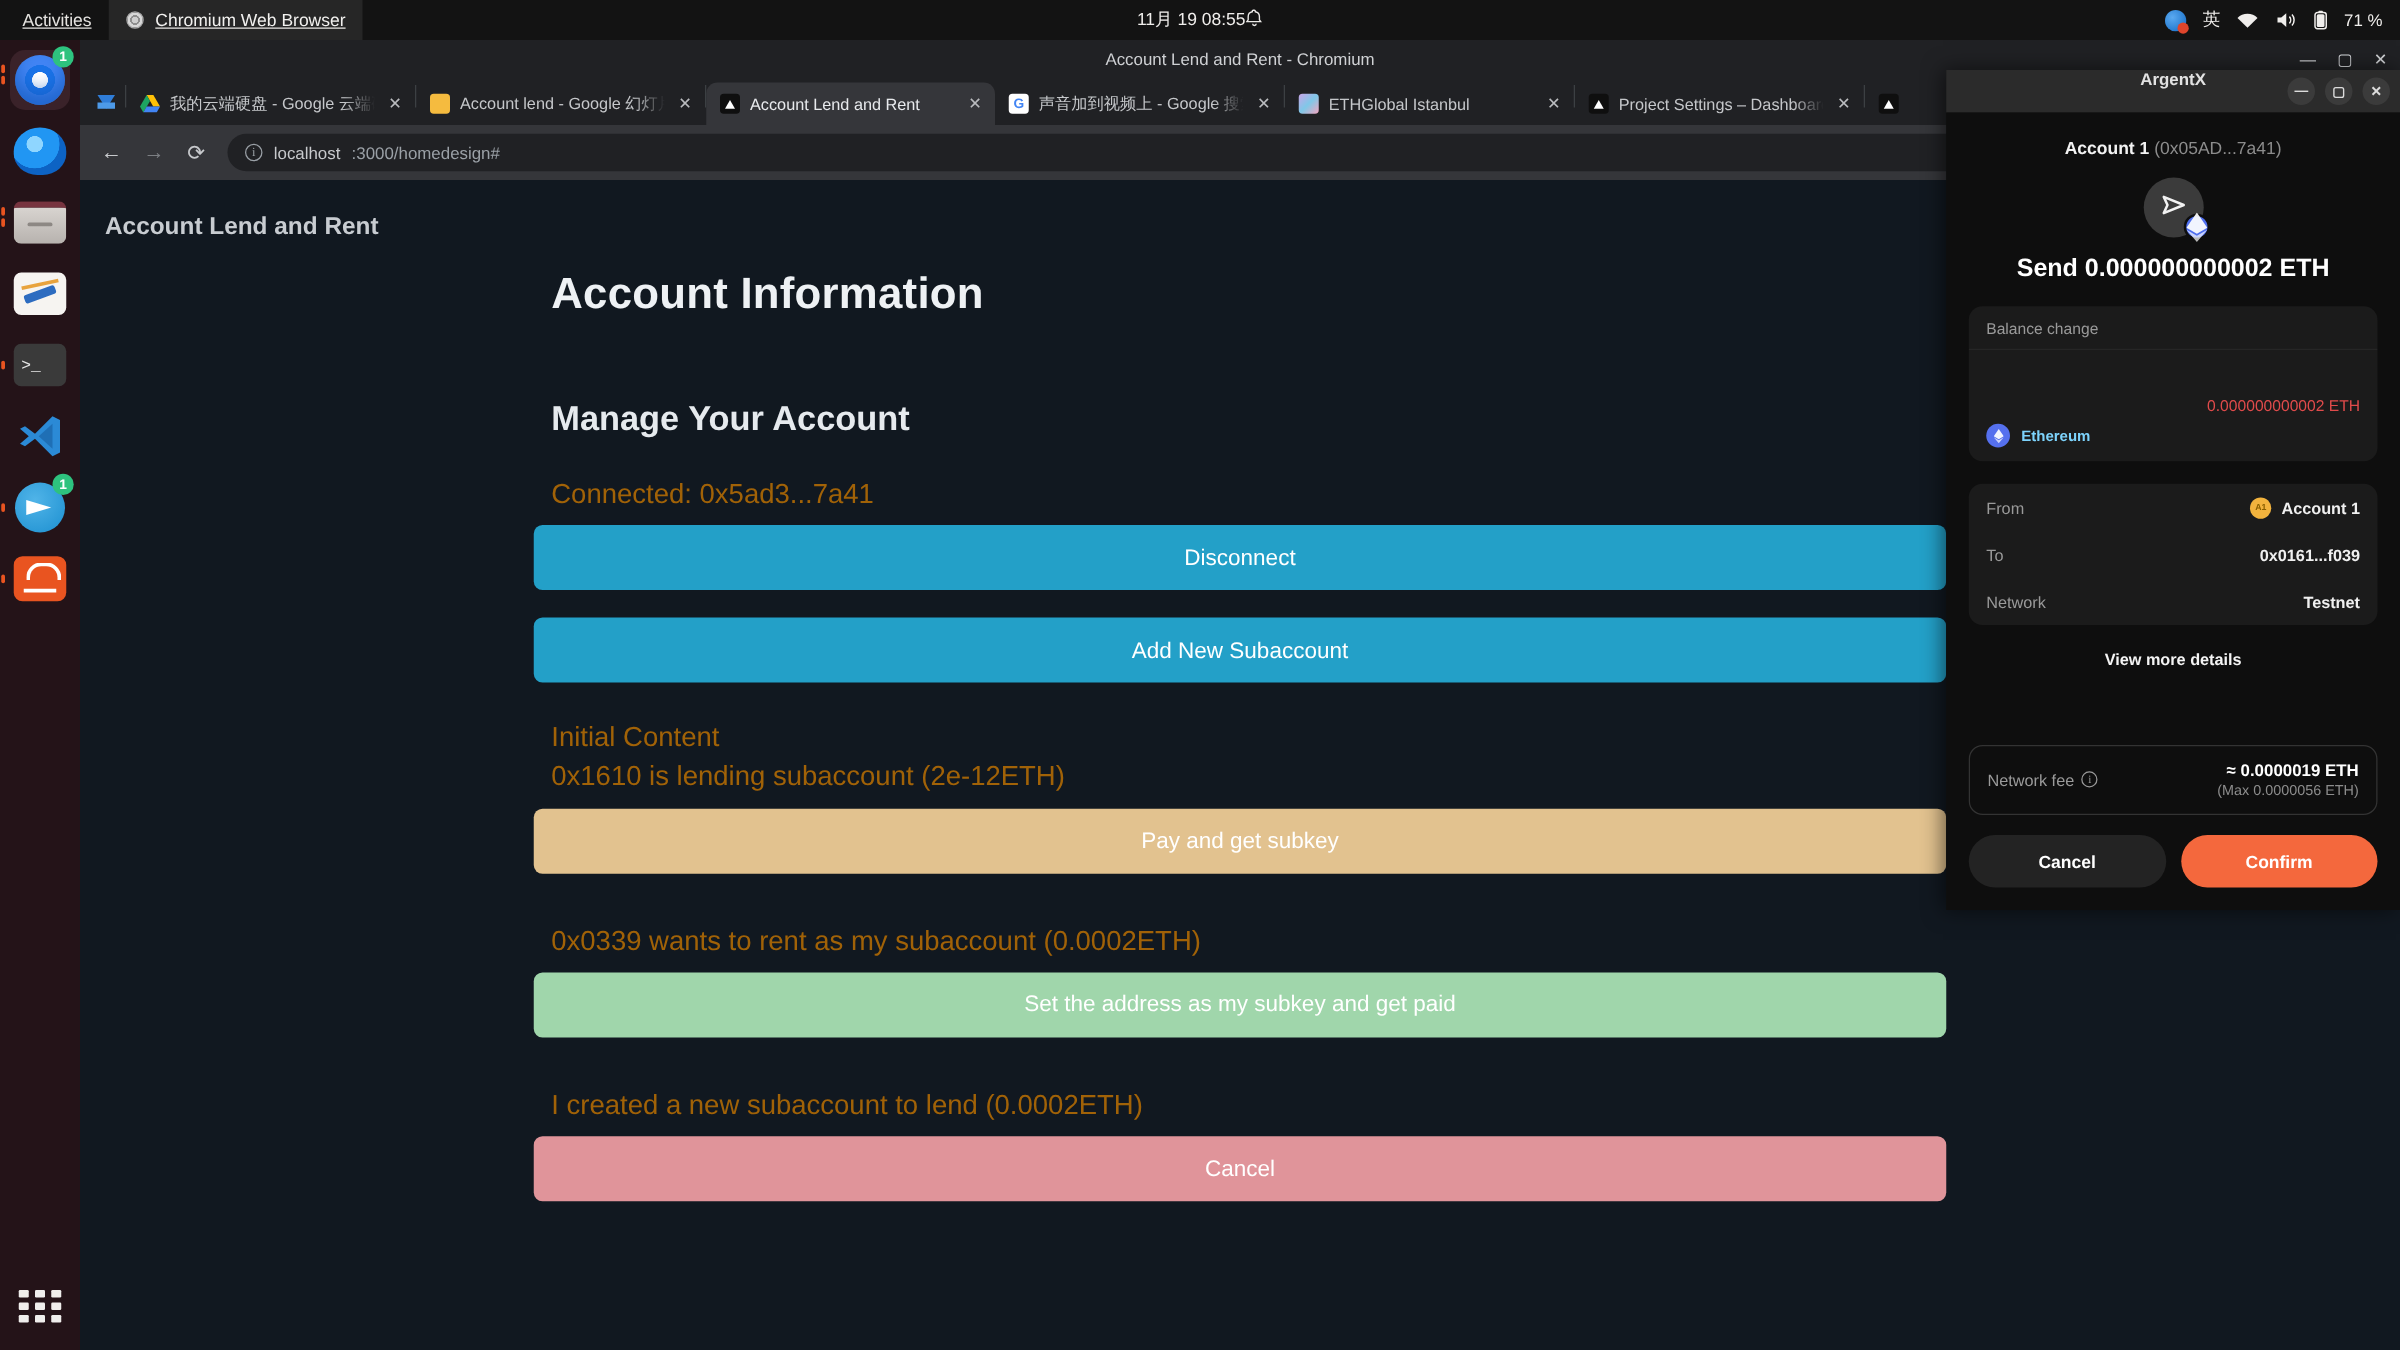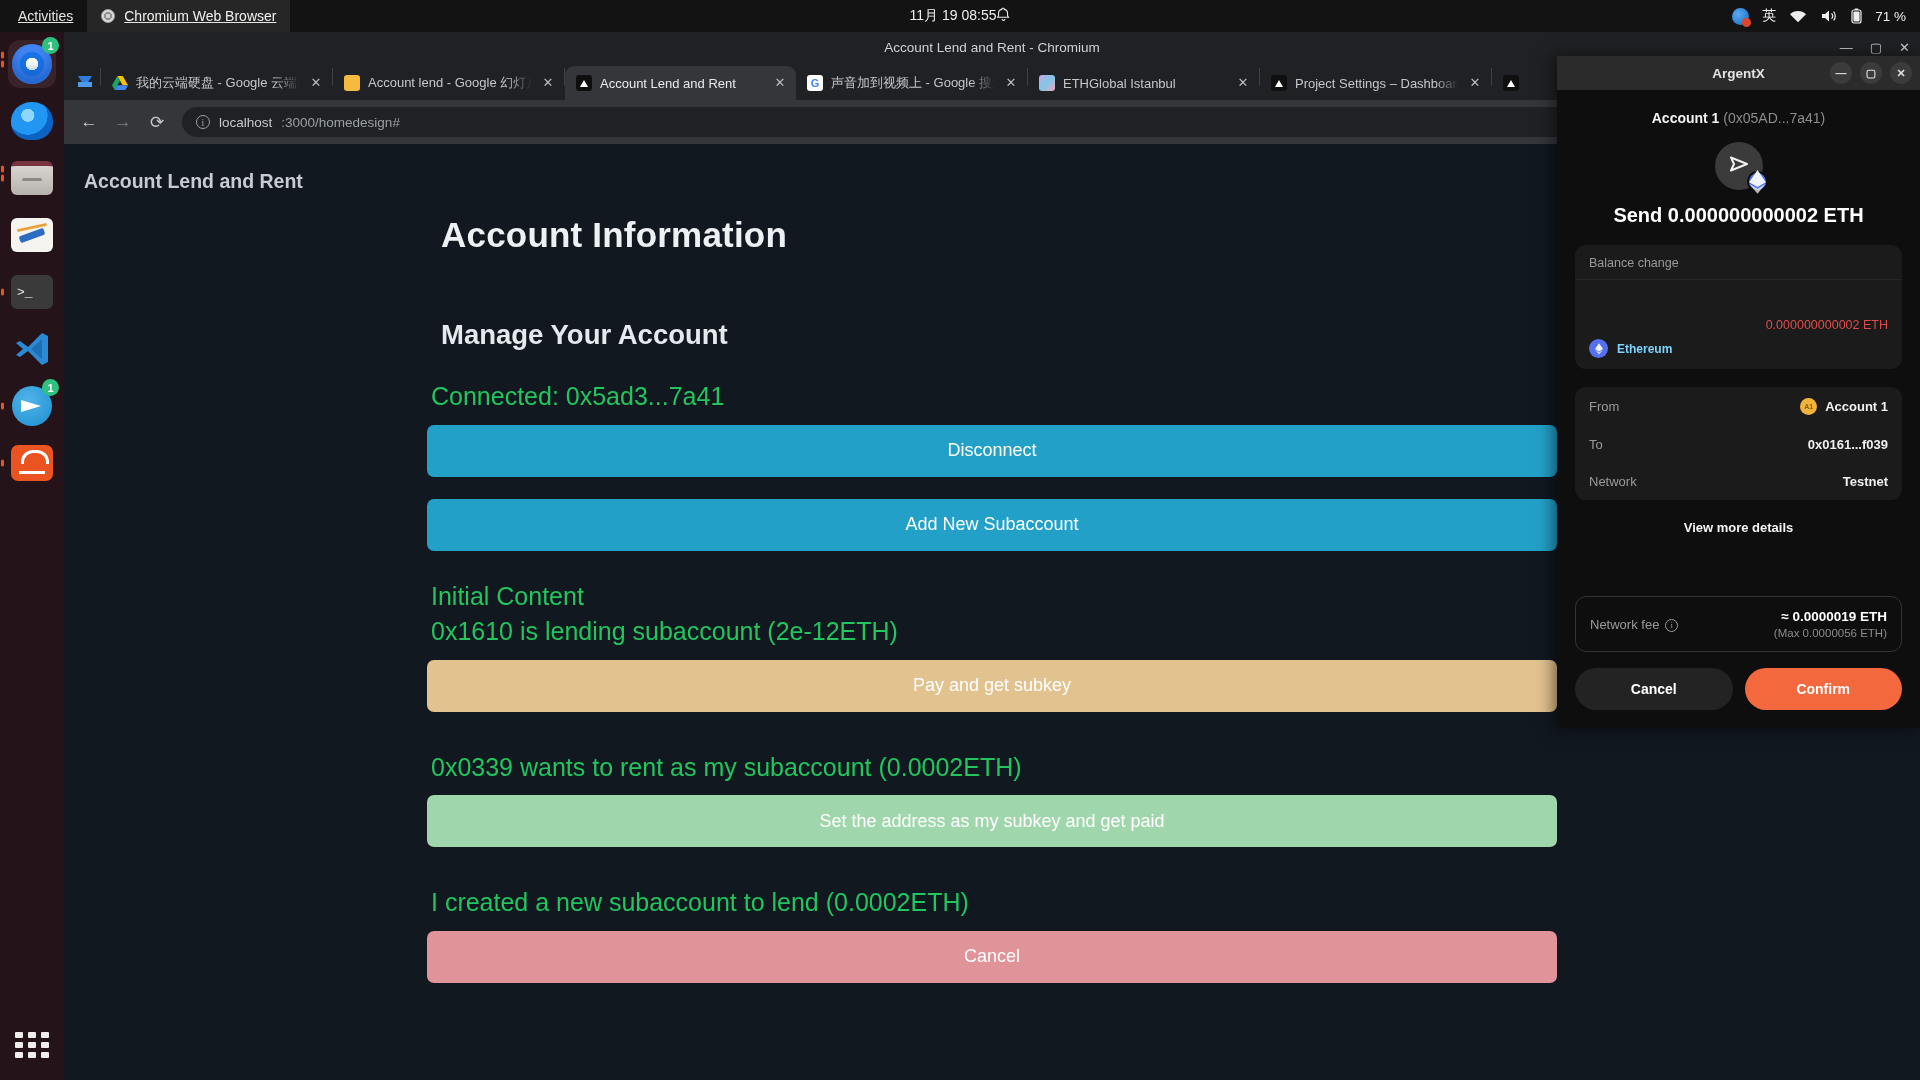--- a/index.html
+++ b/index.html
@@ -250,21 +250,21 @@
   }
   h1#acct-info{
     color:#eef1f4; font-size:35px; font-weight:bold; letter-spacing:.2px;
     margin-left:14px;
   }
   h2#manage{
     color:#e6eaee; font-size:27.5px; font-weight:bold;
     margin:64px 0 0 14px;
   }
   .lbl{
-    color:#22c55e; font-size:25px; margin-left:4px; line-height:1.42;
+    color:#a16207; font-size:22px; margin-left:14px; line-height:1.42;
   }
   .big-btn{
     display:block; width:1130px; height:52px;
     border:none; border-radius:7px;
     font-size:18px; font-family:"Liberation Sans", sans-serif;
     color:#ffffff;
     display:flex; align-items:center; justify-content:center;
     margin-top:10px;
   }
   .btn-blue{ background:#23a0c8; }
@@ -279,21 +279,21 @@
   #argentx{
     position:absolute; right:0; top:56px;
     width:363px; height:672px;
     background:#161616;
     z-index:600;
     box-shadow:-3px 0 16px rgba(0,0,0,.55);
     display:flex; flex-direction:column;
   }
   #ax-titlebar{
     height:34px; background:#2b2b2b;
-    display:flex; align-items:center; justify-content:center;
+    display:flex; align-items:flex-start; justify-content:center;
     color:#e2e2e2; font-size:13.5px; font-weight:bold;
     position:relative;
   }
   #ax-winbtns{ position:absolute; right:8px; top:0; height:34px; display:flex; align-items:center; gap:8px;}
   .ax-wb{
     width:22px;height:22px;border-radius:50%;
     background:#3b3b3b; color:#dcdcdc;
     display:flex;align-items:center;justify-content:center;
     font-size:11px;
   }
@@ -357,21 +357,21 @@
   #ax-viewmore{
     text-align:center; color:#f4f4f4; font-size:13px; font-weight:bold;
     margin-top:20px;
   }
   #ax-fee{
     margin-top:auto;
     border:1px solid #333333; border-radius:11px;
     padding:12px 14px;
     display:flex; align-items:center; justify-content:space-between;
   }
-  #ax-fee .k{ color:#9a9a9a; font-size:13px; display:flex;align-items:flex-end;gap:6px;}
+  #ax-fee .k{ color:#9a9a9a; font-size:13px; display:flex;align-items:flex-start;gap:6px;}
   .info-circ{
     width:13px;height:13px;border-radius:50%;border:1px solid #9a9a9a;
     font-size:9px; display:flex;align-items:center;justify-content:center;
     font-family:"Liberation Serif", serif; color:#9a9a9a;
   }
   #ax-fee .vbox{ text-align:right;}
   #ax-fee .v1{ color:#ffffff; font-size:13.5px; font-weight:bold;}
   #ax-fee .v2{ color:#8c8c8c; font-size:11.5px; margin-top:3px;}
   #ax-actions{
     display:flex; gap:12px; padding:16px 0 18px;

